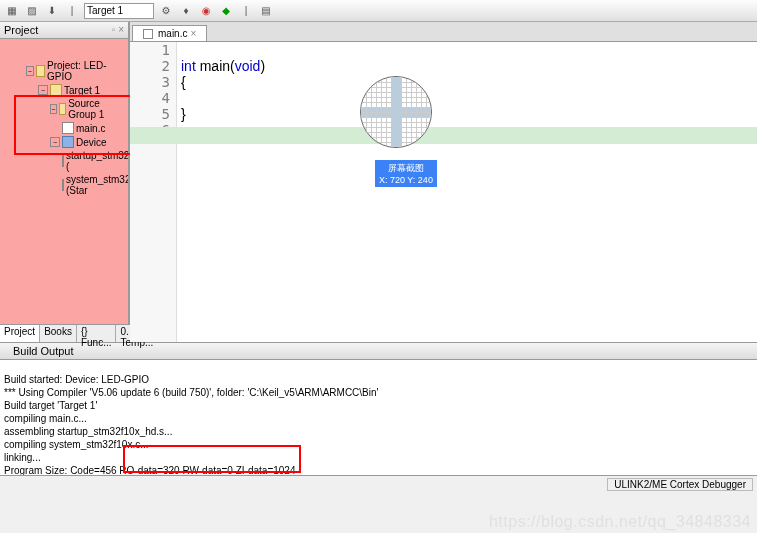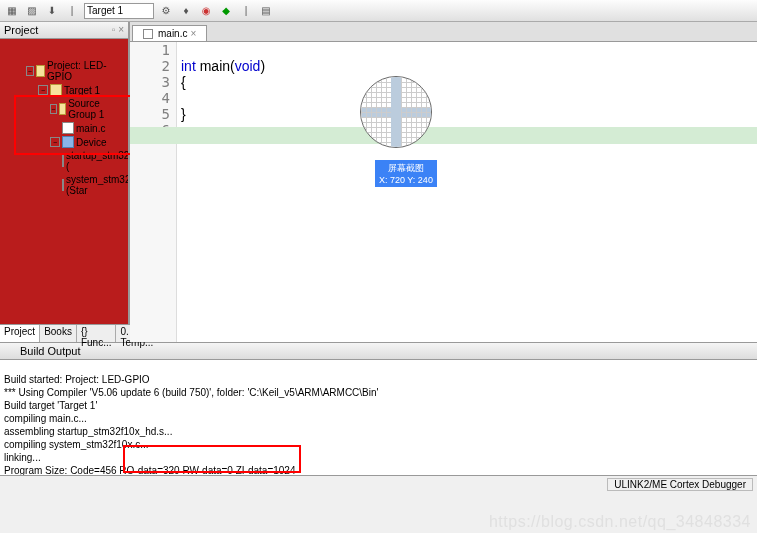--- a/index.html
+++ b/index.html
@@ -1,21 +1,21 @@
 <!DOCTYPE html>
 <html><head>
 <meta charset="utf-8">
 <style>
 *{box-sizing:border-box;margin:0;padding:0;font-family:Tahoma,Arial,sans-serif}
 body{background:#f0f0f0;font-size:11px;color:#000;width:757px;height:533px;overflow:hidden;position:relative}
 .toolbar{height:22px;background:linear-gradient(to bottom,#fdfdfd,#e0e0e0);border-bottom:1px solid #aaa;display:flex;align-items:center;gap:4px;padding:0 4px}
 .tbtn{width:16px;height:16px;display:flex;align-items:center;justify-content:center;font-size:10px;color:#555}
 .tsel{background:#fff;border:1px solid #999;font-size:10px;padding:0 2px;height:16px;display:flex;align-items:center;min-width:70px}
 .main{display:flex;height:320px}
-.sidebar{width:130px;background:#b91c1c;border-right:2px solid #999;display:flex;flex-direction:column}
+.sidebar{width:130px;background:#fca5a5;border-right:2px solid #999;display:flex;flex-direction:column}
 .side-title{background:linear-gradient(to bottom,#f5f5f5,#ddd);border-bottom:1px solid #999;padding:2px 4px;font-size:11px;display:flex;justify-content:space-between}
 .tree{flex:1;padding:20px;font-size:10px;overflow:hidden}
 .tree-item{display:flex;align-items:center;padding:1px 0}
 .i1{padding-left:6px}.i2{padding-left:18px}.i3{padding-left:30px}.i4{padding-left:42px}
 .exp{width:10px;height:10px;border:1px solid #888;display:inline-flex;align-items:center;justify-content:center;font-size:7px;margin-right:2px;line-height:1}
 .fico{width:12px;height:12px;margin-right:2px;display:inline-block}
 .fold{background:#f7e39c;border:1px solid #b89b3b}
 .file{background:#fff;border:1px solid #888}
 .diamond{background:#8ab4e8;border:1px solid #5080b0}
 .redbox{border:2px solid red;position:absolute;pointer-events:none}
@@ -29,21 +29,21 @@
 .gutter{width:47px;background:#f7f7f7;border-right:1px solid #ddd;text-align:right;padding-right:6px;font:14px Consolas,monospace;color:#808080}
 .code{flex:1;font:14px Consolas,monospace;padding-left:4px;position:relative}
 .kw{color:#0000cd}
 .hl-line{position:absolute;left:0;right:0;height:17px;background:#d4ecd4}
 .crosshair{position:absolute;width:72px;height:72px;border:1px solid #666;border-radius:50%;background:#fff;overflow:hidden}
 .crosshair::before,.crosshair::after{content:'';position:absolute;background:#bcd}
 .crosshair::before{left:0;right:0;top:30px;height:10px}
 .crosshair::after{top:0;bottom:0;left:30px;width:10px}
 .grid{position:absolute;inset:0;background-image:linear-gradient(#ccc 1px,transparent 1px),linear-gradient(90deg,#ccc 1px,transparent 1px);background-size:5px 5px}
 .coords{position:absolute;padding:2px 4px;background:#3b82f6;color:#fff;font-size:9px;text-align:center}
-.out-title{background:linear-gradient(to bottom,#f5f5f5,#ddd);border-top:1px solid #999;border-bottom:1px solid #999;padding:2px 20px;font-size:11px}
+.out-title{background:linear-gradient(to bottom,#f5f5f5,#ddd);border-top:1px solid #999;border-bottom:1px solid #999;padding:2px 13px;font-size:11px}
 .output{background:#fff;height:115px;font:10px "Courier New",monospace;padding:2px 4px;white-space:pre;overflow:hidden;position:relative;line-height:12px}
 .statusbar{background:#f0f0f0;border-top:1px solid #999;height:18px;display:flex;align-items:center;padding:8px 4px;font-size:10px}
 .status-cell{margin-left:auto;border:1px solid #bbb;padding:0 6px}
 .watermark{position:absolute;right:6px;bottom:2px;font-size:16px;color:#e0e0e0;letter-spacing:0.5px}
 .close-x{color:#888;font-size:10px}
 </style>
 </head>
 <body>
 
 <div class="toolbar">
@@ -134,21 +134,21 @@
         <div>X: 720 Y: 240</div>
       </div>
     </div>
   </div>
 </div>
 
 <div class="out-title">
   <span>Build Output</span>
 </div>
 <div class="output">
-<span>Build started: Project: LED-GPIO</span>
+<span>Build started: Device: LED-GPIO</span>
 <span>*** Using Compiler 'V5.06 update 6 (build 750)', folder: 'C:\Keil_v5\ARM\ARMCC\Bin'</span>
 <span>Build target 'Target 1'</span>
 <span>compiling main.c...</span>
 <span>assembling startup_stm32f10x_hd.s...</span>
 <span>compiling system_stm32f10x.c...</span>
 <span>linking...</span>
 <span>Program Size: Code=456 RO-data=320 RW-data=0 ZI-data=1024</span>
 
 
 <div class="redbox" style="left:123px;top:85px;width:178px;height:28px"></div>

